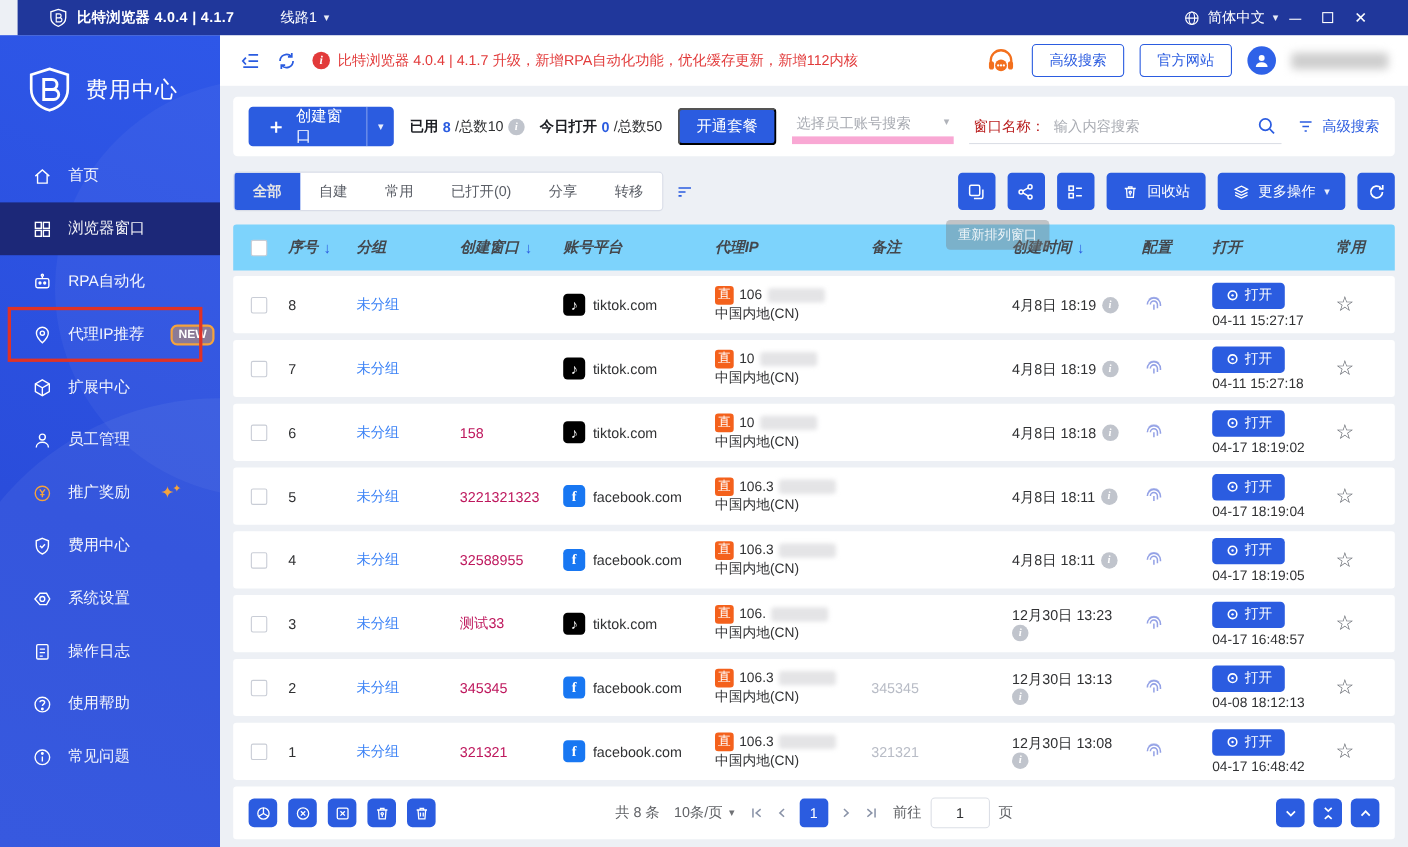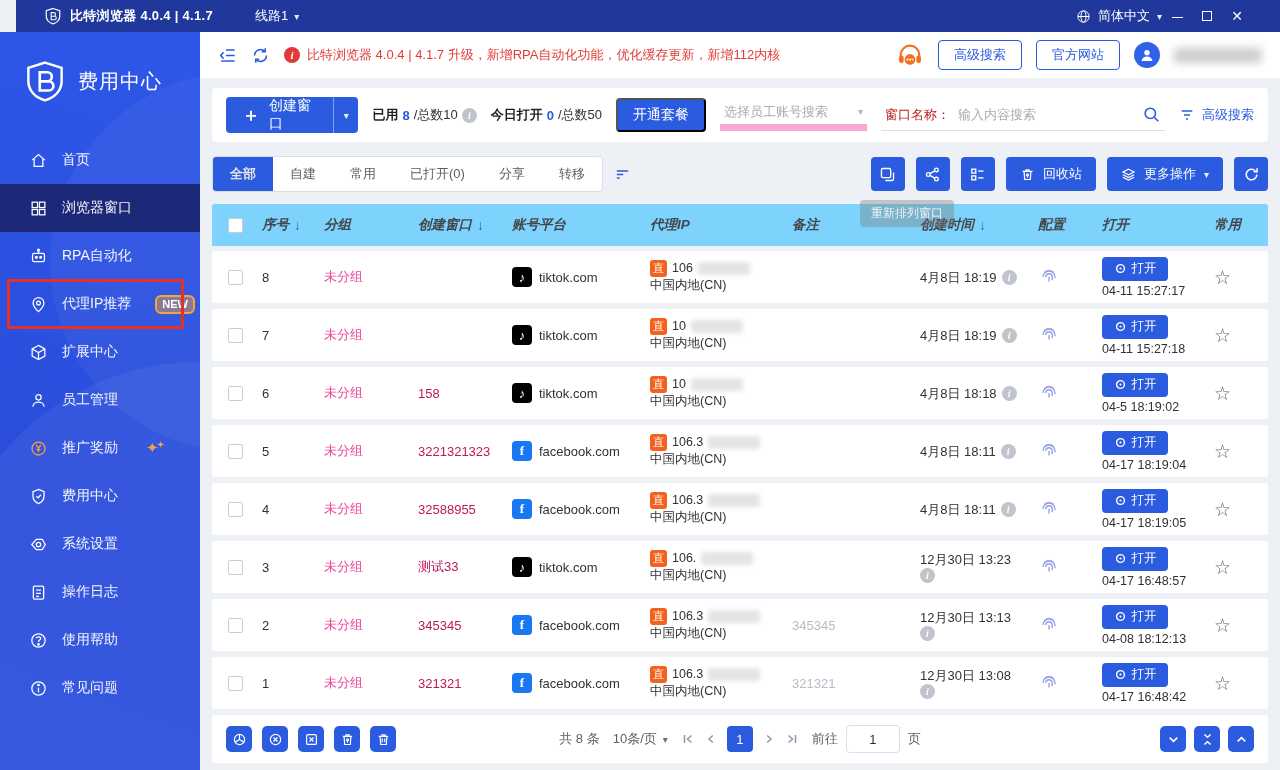--- a/index.html
+++ b/index.html
@@ -97,21 +97,21 @@
     font-size:12px; padding:5px 11px; border-radius:4px; z-index:5; pointer-events:none; }
 
   .grid { display:grid; grid-template-columns:34px 62px 94px 94px 138px 142px 128px 118px 64px 112px 1fr; align-items:center; padding-left:16px; }
   .thead { background:#7dd3fc; height:42px; border-radius:3px 3px 0 0; font-weight:bold; font-size:13.5px; color:#43474d; margin-bottom:5px; flex:0 0 auto;font-style:italic; }
   .thead .hc { display:flex; align-items:center; gap:5px; }
   .sort-arrow { color:#2b5ce0; font-weight:normal; }
   .cb { width:15px; height:15px; border:1px solid #c9cdd6; border-radius:2px; background:#fff; cursor:pointer; }
 
   .trow { background:#fff; height:52px; margin-bottom:6px; border-radius:3px; font-size:13px; flex:0 0 auto; }
   .c-seq { color:#303133; }
-  .c-group { color:#ec4899; }
+  .c-group { color:#3b82f6; }
   .c-name { color:#be185d; }
   .c-platform { display:flex; align-items:center; gap:7px; color:#303133; }
   .pf-ic { width:20px; height:20px; border-radius:4px; display:flex; align-items:center; justify-content:center;
     color:#fff; font-size:13px; font-weight:bold; flex:0 0 auto; }
   .pf-tiktok { background:#000; }
   .pf-facebook { background:#1877f2; font-family:"Liberation Serif",serif; }
   .c-ip { font-size:12.5px; color:#303133; line-height:17px; }
   .ip-l1 { display:flex; align-items:center; gap:5px; }
   .zhi { width:17px; height:17px; background:#f4611c; color:#fff; border-radius:3px; font-size:11.5px;
     display:flex; align-items:center; justify-content:center; flex:0 0 auto; }
@@ -590,21 +590,21 @@
               <path d="M7 8 a7 7 0 0 1 10 0" opacity=".7"></path>
             </svg></span>
           <span>
             <button class="open-btn">
               <svg viewBox="0 0 24 24" fill="none" stroke="#fff" stroke-width="2.6">
                 <circle cx="12" cy="12" r="7.2"></circle>
                 <circle cx="12" cy="12" r="2" fill="#fff" stroke="none"></circle>
               </svg>
               <span>打开</span>
             </button>
-            <div class="open-time">04-5 18:19:02</div>
+            <div class="open-time">04-17 18:19:02</div>
           </span>
           <span class="star">☆</span>
         </div>
         <div class="trow grid">
           <span class="cb"></span>
           <span class="c-seq">5</span>
           <span class="c-group">未分组</span>
           <span class="c-name">3221321323</span>
           <span class="c-platform">
             <span class="pf-ic pf-facebook">f</span>

